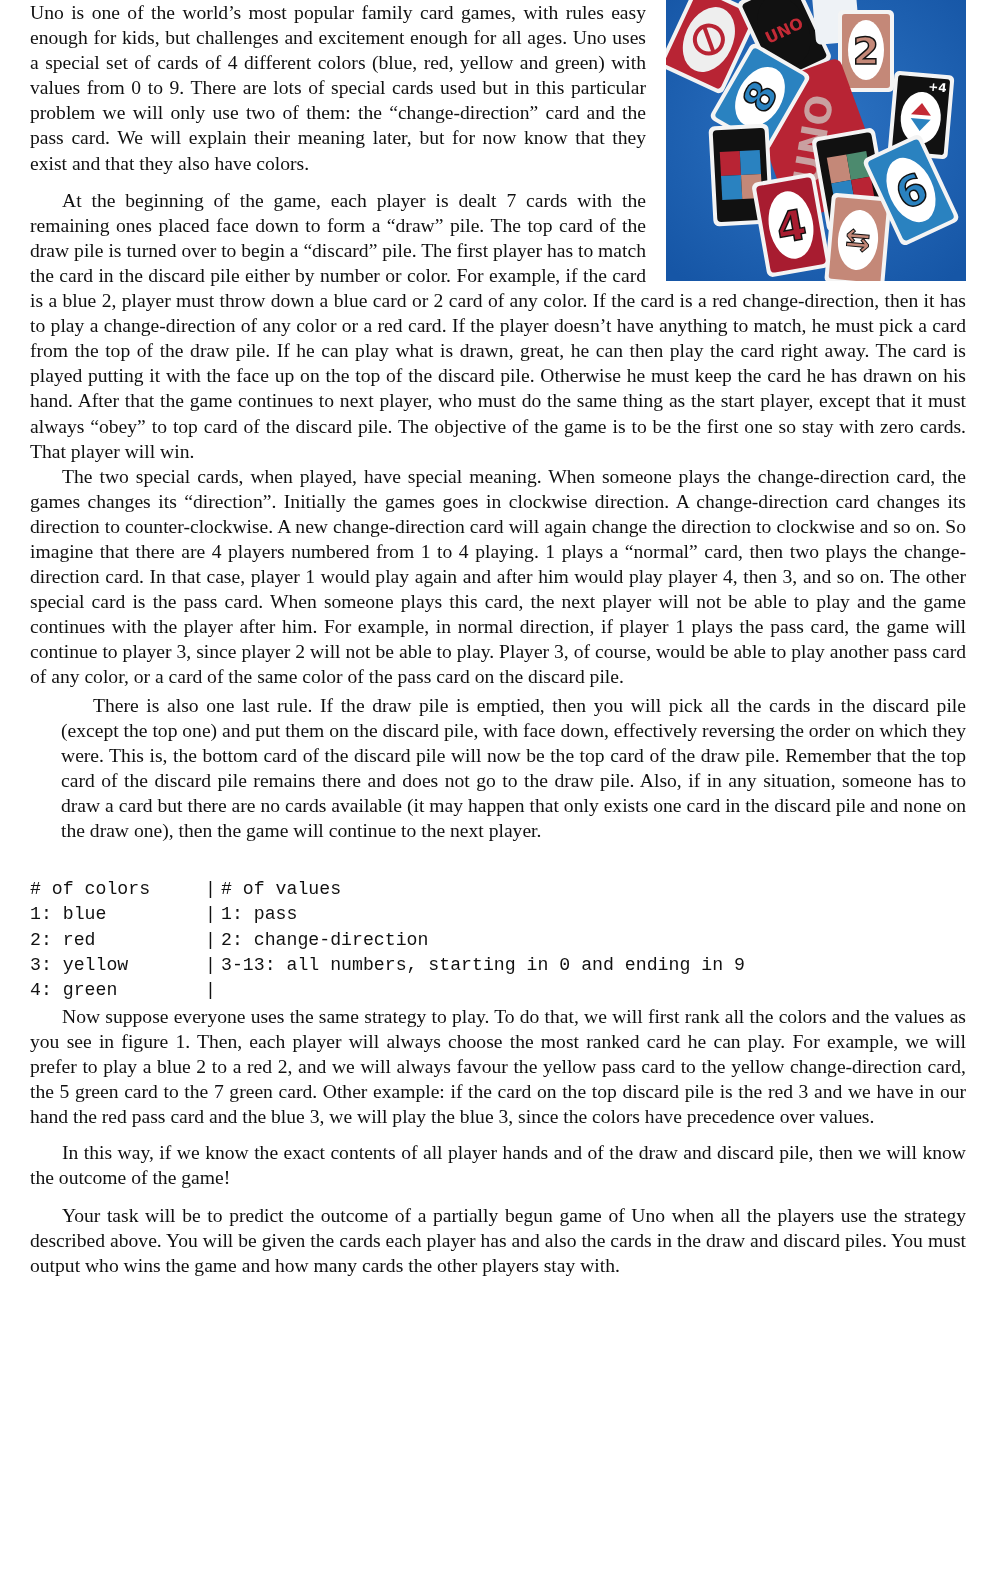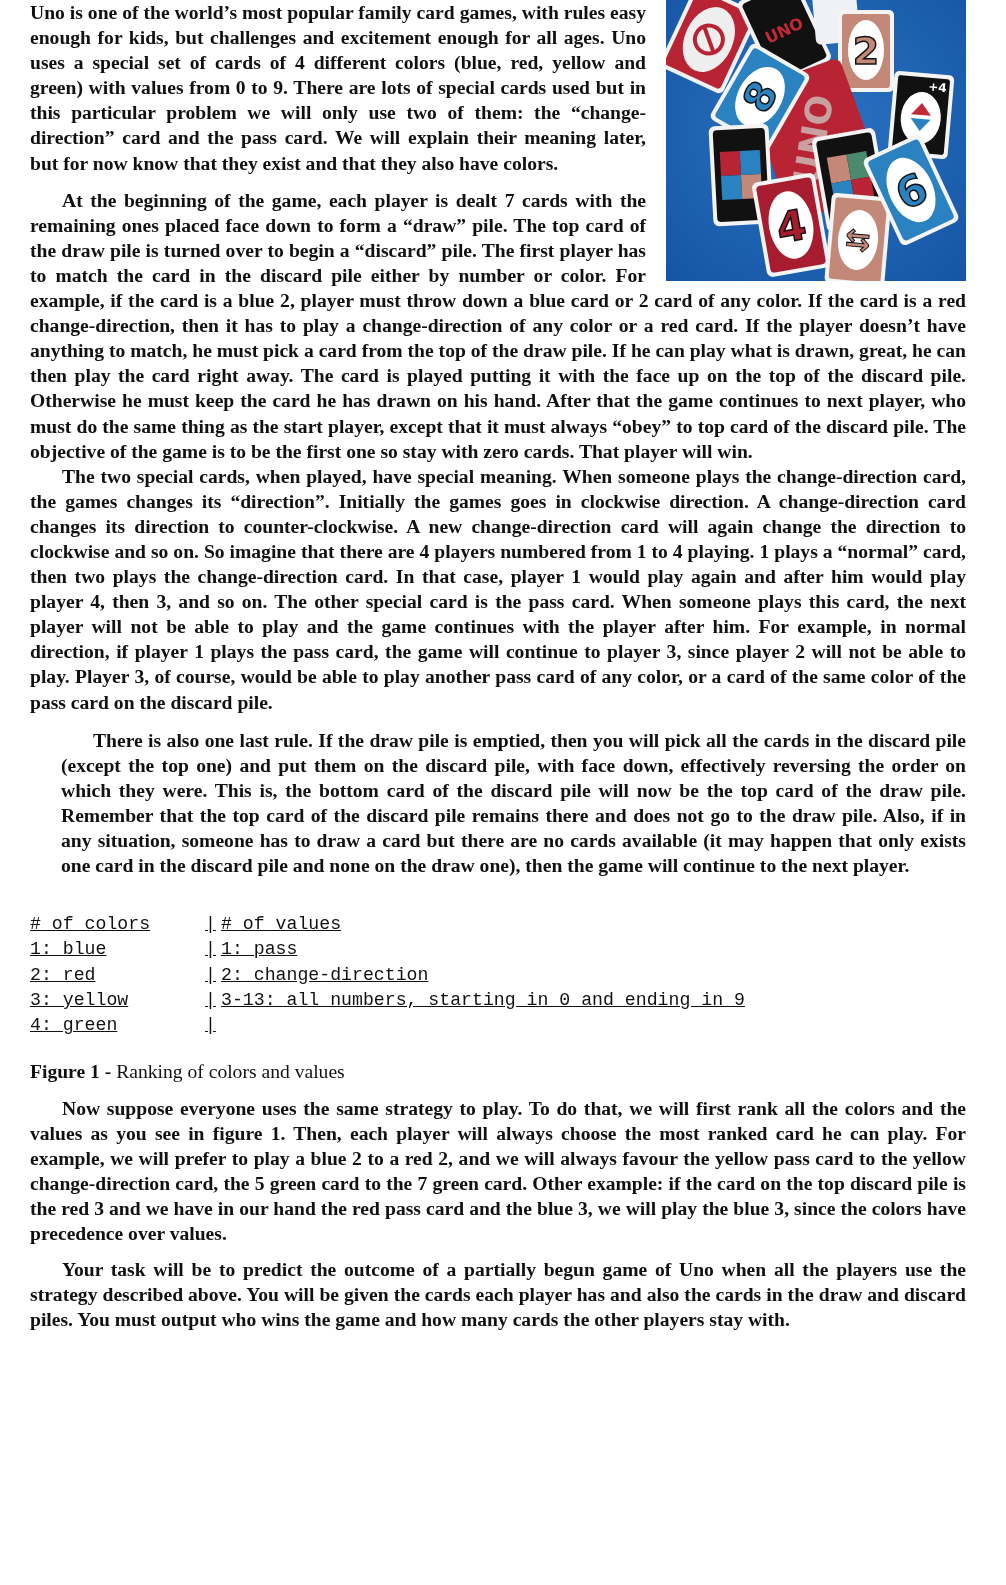--- a/index.html
+++ b/index.html
@@ -6,37 +6,36 @@
   body {
     width: 1006px; height: 1585px; position: relative; overflow: hidden;
     font-family: "DejaVu Serif", "Liberation Serif", serif;
     color: #111;
   }
   .page { position: absolute; left: 30px; top: 0; width: 936px; }
   p {
     margin: 0; font-family: "Liberation Serif", serif;
     font-size: 19.6px; line-height: 25.1px; text-align: justify;
     hyphens: manual;
-    font-weight: bold;
   }
   .indent { text-indent: 32px; }
   .float-fig {
     float: right; width: 300px; height: 281px; margin: 0 0 4px 20px;
     position: relative; background: #1a5fb0; overflow: hidden;
   }
   .p1 { margin-bottom: 12px; }
   .p2 { margin-bottom: 0; }
-  .p3 { margin-bottom: 13px; }
+  .p3 { margin-bottom: 3px; }
   .p4 { margin-bottom: 0; margin-left: 31px; }
   pre.ranking {
     margin: 34px 0 0 0;
     font-family: "Liberation Mono", "DejaVu Sans Mono", monospace;
     font-size: 18.2px; line-height: 25.3px; color: #111;
   }
-  .ranking .row { display: flex; white-space: pre; text-decoration: underline; }
+  .ranking .row { display: flex; white-space: pre; }
   .ranking .c1 { width: 175px; }
   .ranking .sep { width: 16px; }
   .caption {
     margin: 20px 0 12px 0; font-family: "Liberation Serif", serif;
     font-size: 19.6px; line-height: 25px;
   }
   .caption .lbl { font-weight: bold; }
   .p5 { margin-bottom: 11px; }
   .p6 { margin-bottom: 13px; }
 </style>
@@ -143,17 +142,17 @@
     </svg>
   </div>
 
   <p class="p1">Uno is one of the world’s most popular family card games, with rules easy enough for kids, but challenges and excitement enough for all ages.  Uno uses a special set of cards of 4 different colors (blue, red, yellow and green) with values from 0 to 9.  There are lots of special cards used but in this particular problem we will only use two of them:  the “change-direction” card and the pass card.  We will explain their meaning later, but for now know that they exist and that they also have colors.</p>
   <p class="indent p2">At the beginning of the game, each player is dealt 7 cards with the remaining ones placed face down to form a “draw” pile.  The top card of the draw pile is turned over to begin a “discard” pile. The first player has to match the card in the discard pile either by number or color.  For example, if the card is a blue 2, player must throw down a blue card or 2 card of any color.  If the card is a red change-direction, then it has to play a change-direction of any color or a red card.  If the player doesn’t have anything to match, he must pick a card from the top of the draw pile.  If he can play what is drawn, great, he can then play the card right away.  The card is played putting it with the face up on the top of the discard pile.  Otherwise he must keep the card he has drawn on his hand.  After that the game continues to next player, who must do the same thing as the start player, except that it must always “obey” to top card of the discard pile.  The objective of the game is to be the first one so stay with zero cards.  That player will win.</p>
   <p class="indent p3">The two special cards, when played, have special meaning.  When someone plays the change-direction card, the games changes its “direction”.  Initially the games goes in clockwise direction. A change-direction card changes its direction to counter-clockwise.  A new change-direction card will again change the direction to clockwise and so on.  So imagine that there are 4 players numbered from 1 to 4 playing.  1 plays a “normal” card, then two plays the change-direction card.  In that case, player 1 would play again and after him would play player 4, then 3, and so on.  The other special card is the pass card.  When someone plays this card, the next player will not be able to play and the game continues with the player after him.  For example, in normal direction, if player 1 plays the pass card, the game will continue to player 3, since player 2 will not be able to play.  Player 3, of course, would be able to play another pass card of any color, or a card of the same color of the pass card on the discard pile.</p>
   <p class="indent p4">There is also one last rule.  If the draw pile is emptied, then you will pick all the cards in the discard pile (except the top one) and put them on the discard pile, with face down, effectively reversing the order on which they were.  This is, the bottom card of the discard pile will now be the top card of the draw pile.  Remember that the top card of the discard pile remains there and does not go to the draw pile.  Also, if in any situation, someone has to draw a card but there are no cards available (it may happen that only exists one card in the discard pile and none on the draw one), then the game will continue to the next player.</p>
 
   <pre class="ranking"><div class="row"><span class="c1"># of colors</span><span class="sep">|</span><span># of values</span></div><div class="row"><span class="c1">1: blue</span><span class="sep">|</span><span>1: pass</span></div><div class="row"><span class="c1">2: red</span><span class="sep">|</span><span>2: change-direction</span></div><div class="row"><span class="c1">3: yellow</span><span class="sep">|</span><span>3-13: all numbers, starting in 0 and ending in 9</span></div><div class="row"><span class="c1">4: green</span><span class="sep">|</span><span></span></div></pre>
 
-  <div class="caption"><span class="lbl">Figure 1 -</span><span> Ranking of colors and values</span></div>
 
   <p class="indent p5">Now suppose everyone uses the same strategy to play.  To do that, we will first rank all the colors and the values as you see in figure 1.  Then, each player will always choose the most ranked card he can play.  For example, we will prefer to play a blue 2 to a red 2, and we will always favour the yellow pass card to the yellow change-direction card, the 5 green card to the 7 green card.  Other example:  if the card on the top discard pile is the red 3 and we have in our hand the red pass card and the blue 3, we will play the blue 3, since the colors have precedence over values.</p>
+  <p class="indent p6">In this way, if we know the exact contents of all player hands and of the draw and discard pile, then we will know the outcome of the game!</p>
   <p class="indent">Your task will be to predict the outcome of a partially begun game of Uno when all the players use the strategy described above.  You will be given the cards each player has and also the cards in the draw and discard piles.  You must output who wins the game and how many cards the other players stay with.</p>
 </div>
 
 </body></html>

